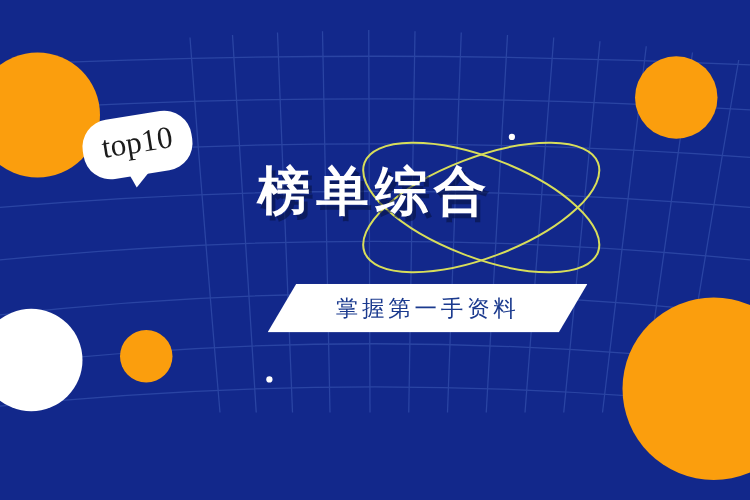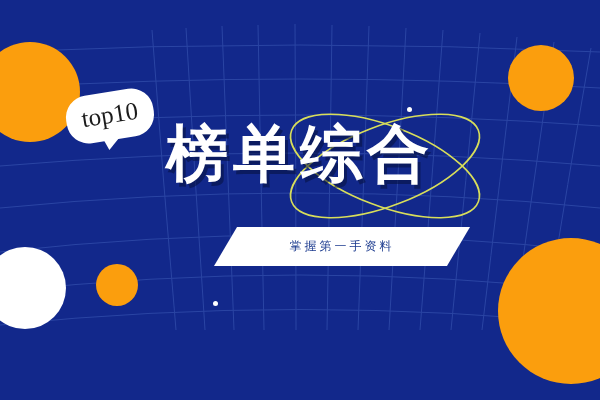--- a/index.html
+++ b/index.html
@@ -118,21 +118,21 @@
     box-sizing: border-box;
   }
   
   #main-title {
     position: absolute;
     left: 0;
     top: 118px;
     width: 600px;
     text-align: center;
     font-family: Liberation Serif, serif;
-    font-size: 62px;
+    font-size: 42px;
     font-weight: bold;
     color: #FFFFFF;
     letter-spacing: 5px;
     line-height: 72px;
     text-shadow: 3px 4px 0 rgba(6,16,62,0.55);
     white-space: nowrap;
   }
   
   #subtitle-banner {
     position: absolute;
@@ -146,21 +146,21 @@
   #subtitle-text {
     position: absolute;
     left: 214px;
     top: 227px;
     width: 256px;
     height: 39px;
     display: flex;
     align-items: center;
     justify-content: center;
     font-family: "DejaVu Sans", "Liberation Sans", sans-serif;
-    font-size: 12px;
+    font-size: 18px;
     color: #1B3A8E;
     letter-spacing: 3px;
     white-space: nowrap;
   }
 </style>
 </head>
 <body>
 
 <div id="poster">
 

